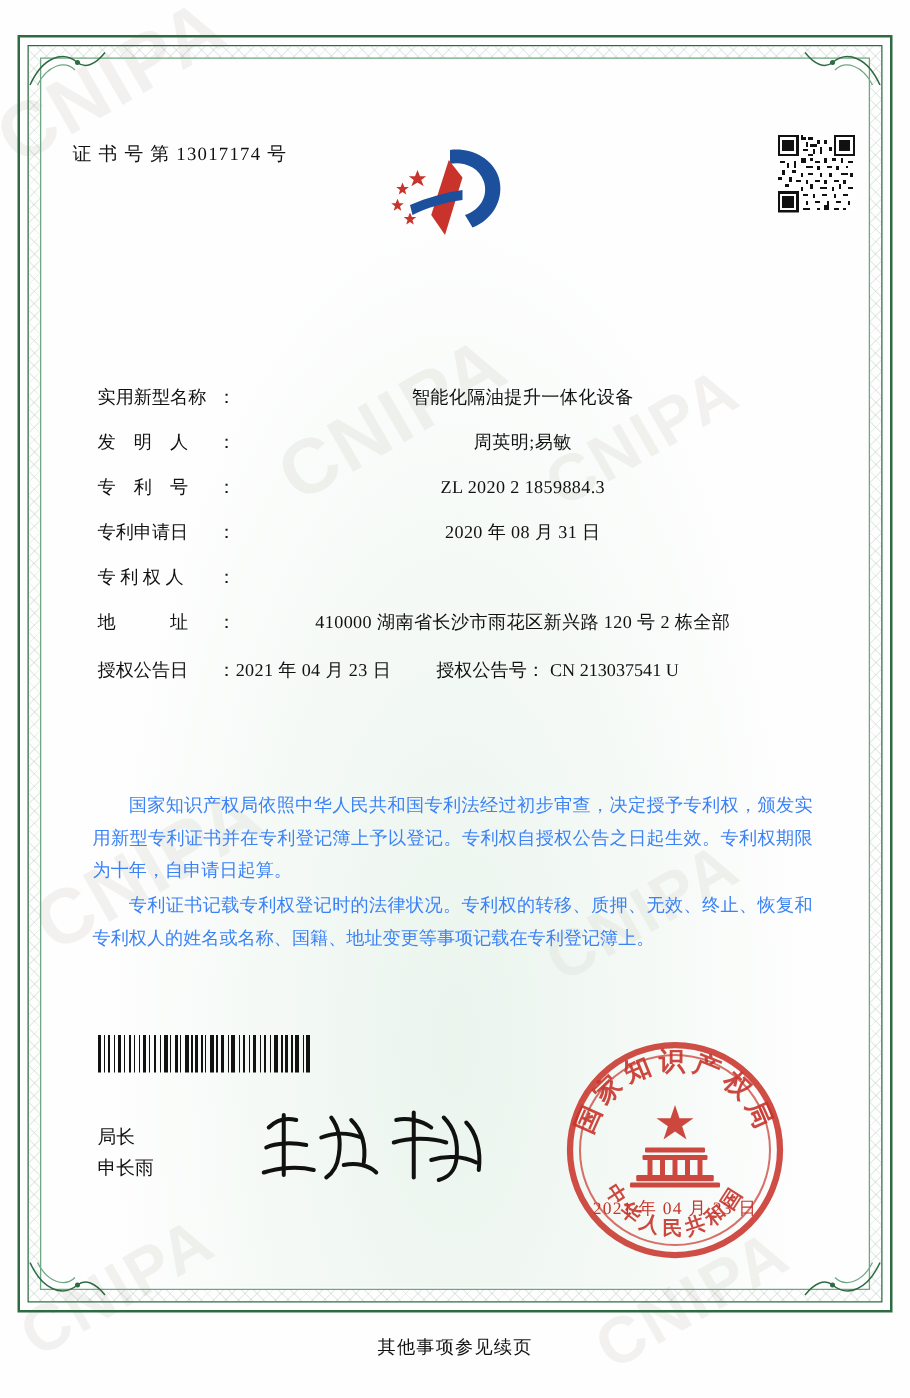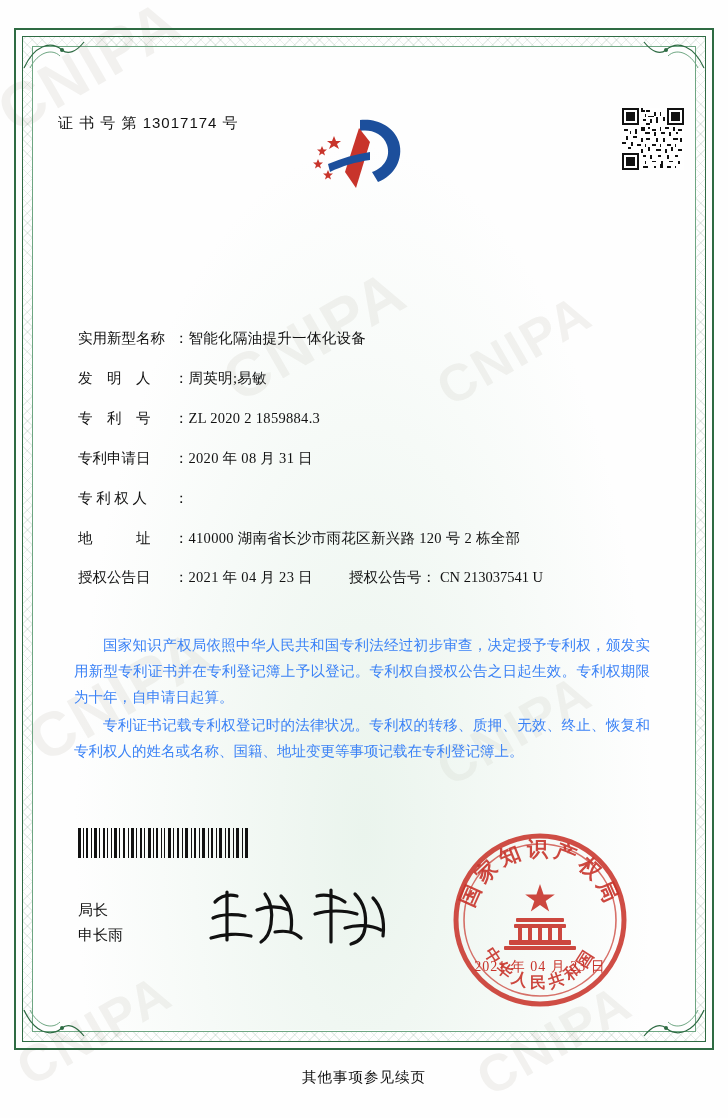--- a/index.html
+++ b/index.html
@@ -95,21 +95,21 @@
     width: 62px; height: 62px;
   }
 
   
   .cert-no {
     position: absolute;
     left: 58px; top: 114px;
     font-size: 15px;
     color: #111;
     letter-spacing: 1px;
-    font-family: Liberation Sans, sans-serif;
+    font-family: Liberation Serif, serif;
   }
 
   
   .emblem {
     position: absolute;
     left: 50%;
     transform: translateX(-50%);
     top: 112px;
     width: 132px;
     height: 84px;
@@ -134,34 +134,34 @@
     left: 78px;
     top: 308px;
     width: 570px;
   }
   .field-row {
     display: flex;
     align-items: baseline;
     margin-bottom: 17px;
     font-size: 14.5px;
     color: #111;
-    margin-top: 21px;
   }
   .field-label {
     width: 96px;
     flex: 0 0 96px;
     letter-spacing: 0px;
     white-space: nowrap;
   }
   .field-colon {
     flex: 0 0 10px;
   }
   .field-value {
     flex: 1;
     letter-spacing: .3px;
+    text-align: center;
   }
   .field-row.double .field-value { flex: 0 0 auto; }
   .field-label2 {
     margin-left: 36px;
     white-space: nowrap;
   }
   .field-value2 {
     margin-left: 4px;
     white-space: nowrap;
   }

